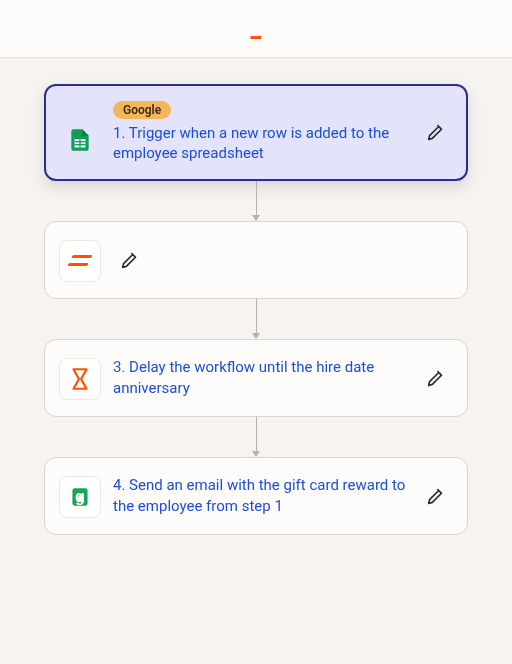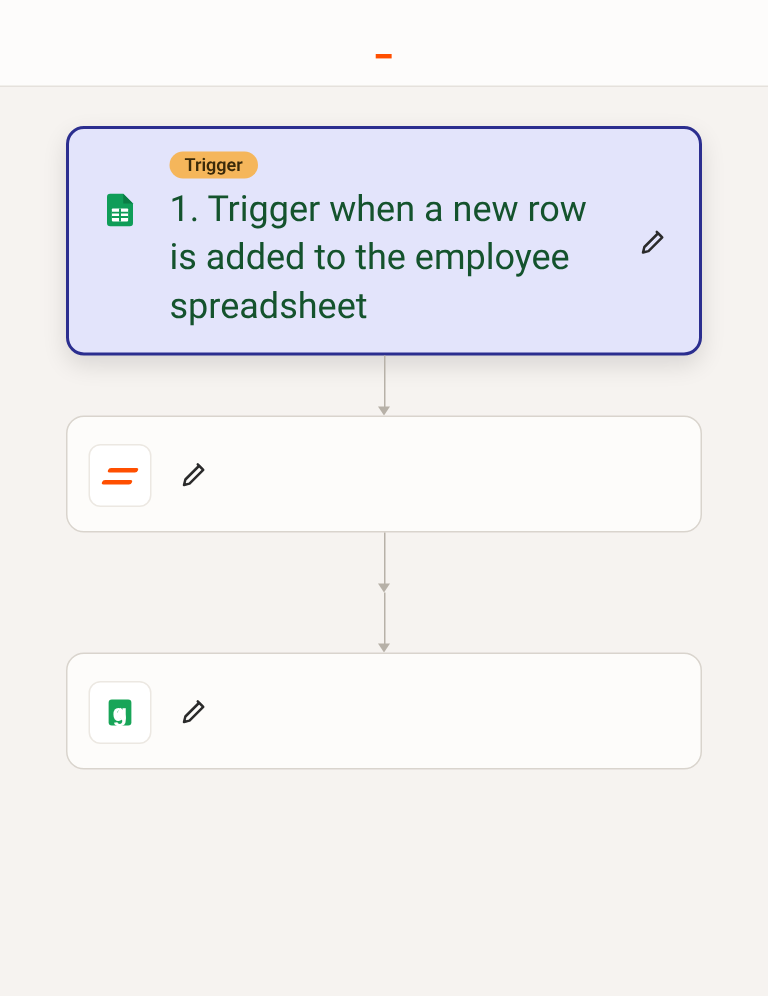--- a/index.html
+++ b/index.html
@@ -86,23 +86,23 @@
     background: #f5b65b;
     color: #3a2a0a;
     font-size: 12px;
     font-weight: 600;
     padding: 2px 10px;
     border-radius: 10px;
     width: fit-content;
     margin-bottom: 2px;
   }
   .step-title {
-    font-size: 24px;
+    font-size: 15px;
     line-height: 1.35;
-    color: #14532d;
+    color: #1d4ed8;
     font-weight: 400;
   }
   .edit-btn {
     width: 34px;
     height: 34px;
     flex-shrink: 0;
     display: flex;
     align-items: center;
     justify-content: center;
     cursor: pointer;
@@ -152,21 +152,21 @@
       <svg viewBox="0 0 24 24">
         <path fill="#0f9d58" d="M14 2H6a2 2 0 0 0-2 2v16a2 2 0 0 0 2 2h12a2 2 0 0 0 2-2V8l-6-6z"></path>
         <path fill="#0a7c45" d="M14 2v6h6l-6-6z"></path>
         <rect x="7" y="11" width="10" height="8" rx="0.5" fill="#ffffff"></rect>
         <line x1="12" y1="11" x2="12" y2="19" stroke="#0f9d58" stroke-width="1.2"></line>
         <line x1="7" y1="13.6" x2="17" y2="13.6" stroke="#0f9d58" stroke-width="1.2"></line>
         <line x1="7" y1="16.3" x2="17" y2="16.3" stroke="#0f9d58" stroke-width="1.2"></line>
       </svg>
     </div>
     <div class="step-body">
-      <span class="trigger-badge">Trigger</span>
+      <span class="trigger-badge">Google</span>
       <div class="step-title">1. Trigger when a new row is added to the employee spreadsheet</div>
     </div>
     <div class="edit-btn">
       <svg viewBox="0 0 24 24">
           <path fill="none" stroke="#2b2b2b" stroke-width="1.8" stroke-linecap="round" stroke-linejoin="round" d="M4 20l4-1 10-10-3-3L5 16l-1 4zM14 5l3 3"></path>
         </svg>
     </div>
   </div>
 
   <div class="connector">
@@ -186,34 +186,52 @@
           <path fill="none" stroke="#2b2b2b" stroke-width="1.8" stroke-linecap="round" stroke-linejoin="round" d="M4 20l4-1 10-10-3-3L5 16l-1 4zM14 5l3 3"></path>
         </svg>
     </div>
   </div>
 
   <div class="connector">
     <div class="connector-line"></div>
       <div class="connector-arrow"></div>
   </div>
 
+  <div class="step-card">
+    <div class="app-icon">
+      <svg viewBox="0 0 24 24">
+          <path fill="none" stroke="#ff4f00" stroke-width="2" stroke-linejoin="round" d="M6 3h12l-5 9 5 9H6l5-9-5-9z"></path>
+        </svg>
+    </div>
+    <div class="step-body">
+      <div class="step-title">3. Delay the workflow until the hire date anniversary</div>
+    </div>
+    <div class="edit-btn">
+      <svg viewBox="0 0 24 24">
+          <path fill="none" stroke="#2b2b2b" stroke-width="1.8" stroke-linecap="round" stroke-linejoin="round" d="M4 20l4-1 10-10-3-3L5 16l-1 4zM14 5l3 3"></path>
+        </svg>
+    </div>
+  </div>
 
   <div class="connector">
     <div class="connector-line"></div>
       <div class="connector-arrow"></div>
   </div>
 
   <div class="step-card">
     <div class="app-icon">
       <svg viewBox="0 0 24 24">
         <rect x="5" y="4" width="14" height="16" rx="2" fill="#18a558"></rect>
         <path d="M9.5 17.5c0 2-3 2-3 0 0-2.5 3-6 3-6s3 3.5 3 6c0 2-3 2-3 0z" fill="#fff" transform="translate(2.5,-3) scale(1.05)"></path>
         <text x="12" y="17" text-anchor="middle" font-size="15" font-weight="800" fill="#ffffff" font-family="Arial">g</text>
       </svg>
     </div>
+    <div class="step-body">
+      <div class="step-title">4. Send an email with the gift card reward to the employee from step 1</div>
+    </div>
     <div class="edit-btn">
       <svg viewBox="0 0 24 24">
           <path fill="none" stroke="#2b2b2b" stroke-width="1.8" stroke-linecap="round" stroke-linejoin="round" d="M4 20l4-1 10-10-3-3L5 16l-1 4zM14 5l3 3"></path>
         </svg>
     </div>
   </div>
 
 </div>
 
 </body></html>

